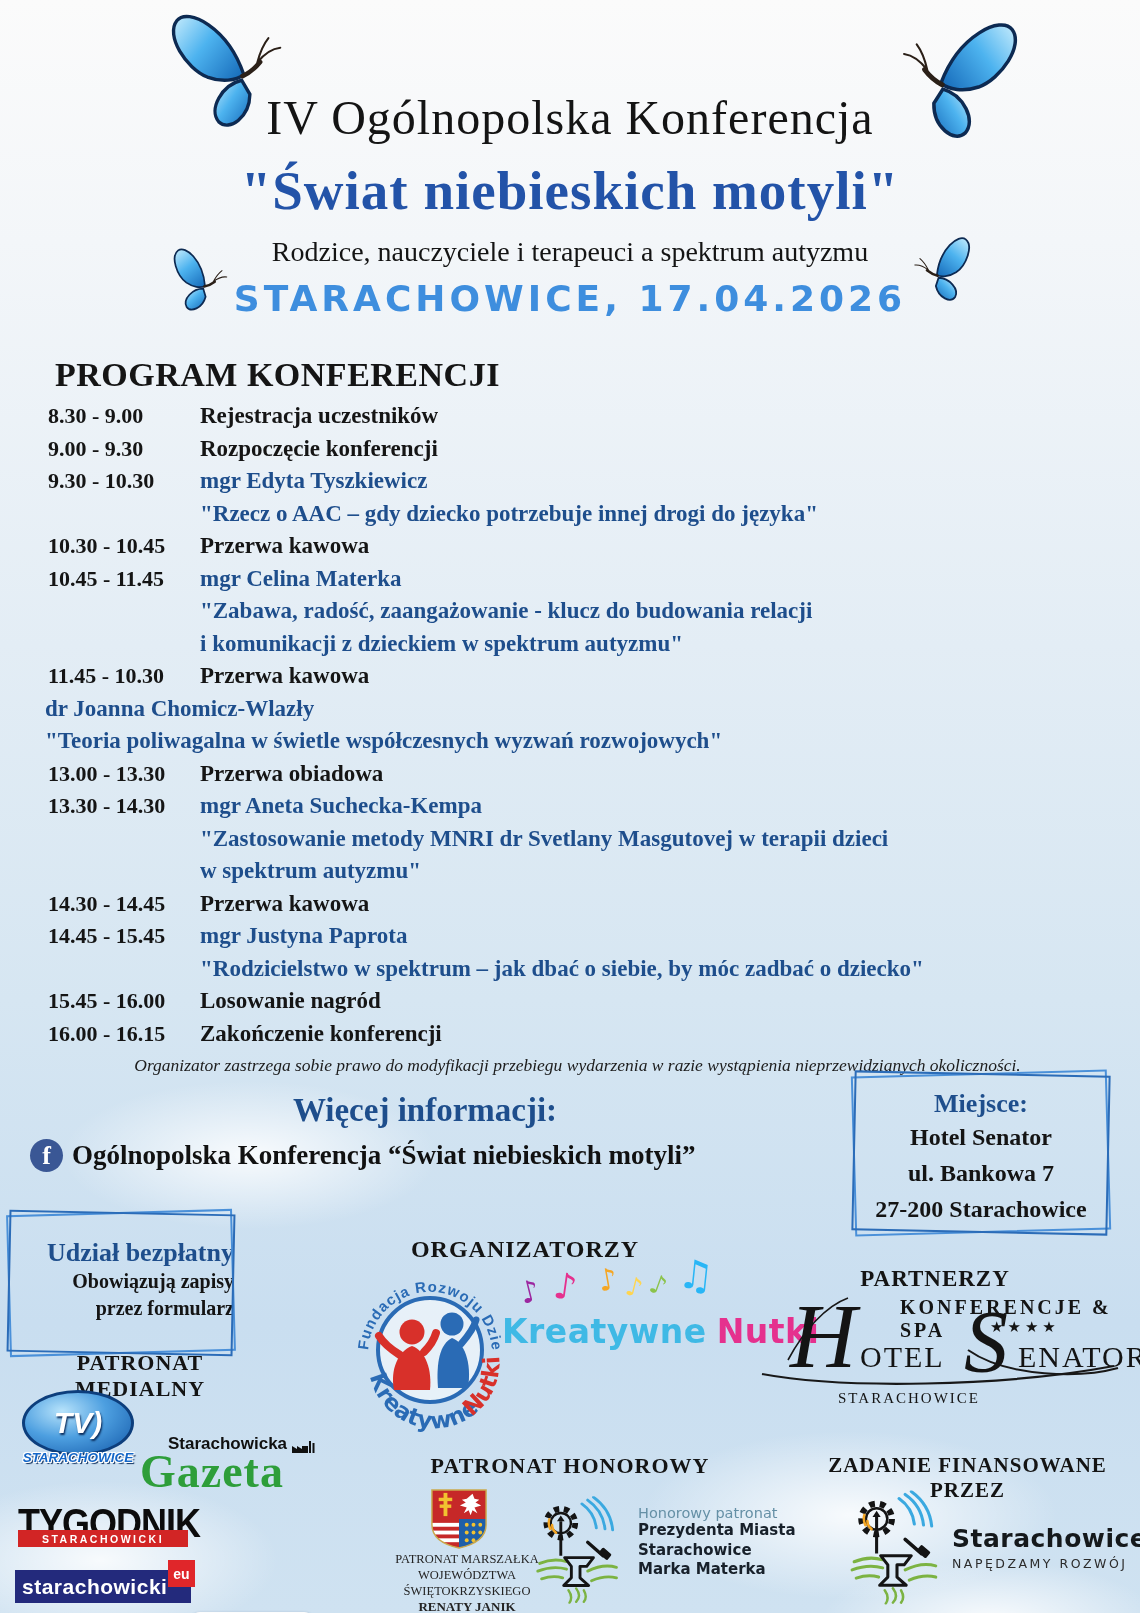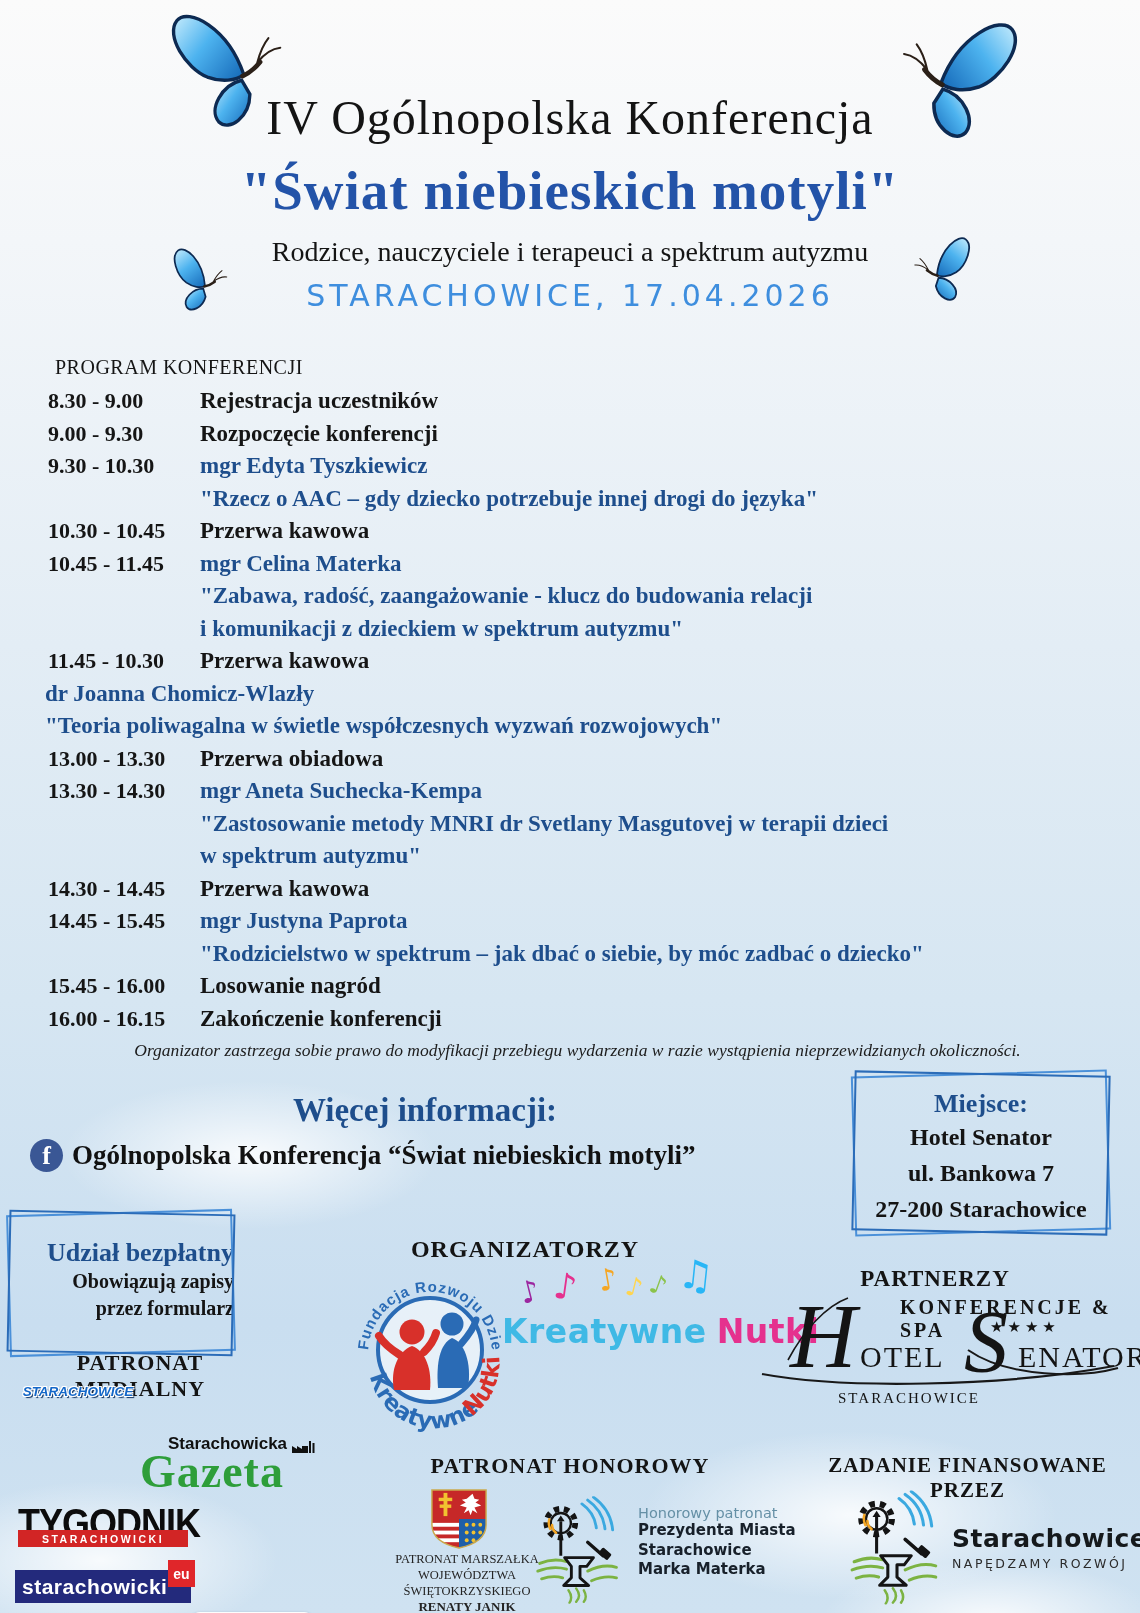--- a/index.html
+++ b/index.html
@@ -7,26 +7,26 @@
     position:relative;width:1140px;height:1613px;margin:0 auto;overflow:hidden;
     background:linear-gradient(180deg,#fbfbfb 0%,#f3f6f9 15%,#e3edf5 40%,#d6e6f2 62%,#c9def0 82%,#cfe2f1 100%);
     font-family:"Liberation Serif",serif;color:#151515;
   }
   .cloud{position:absolute;border-radius:50%;background:radial-gradient(ellipse at center,rgba(255,255,255,.85) 0%,rgba(255,255,255,0) 70%);pointer-events:none;}
   
   .hdr{position:absolute;left:0;top:90px;width:100%;text-align:center;}
   .hdr-title{font-size:48px;color:#141414;letter-spacing:1px;}
   .hdr-sub{font-size:55px;font-weight:bold;color:#2353a8;margin-top:14px;letter-spacing:1px;}
   .hdr-tag{font-size:28px;color:#141414;margin-top:14px;}
-  .hdr-date{font-family:"DejaVu Sans",sans-serif;font-weight:normal;font-size:30px;color:#3e8ede;margin-top:10px;letter-spacing:4px;}
+  .hdr-date{font-family:"DejaVu Sans",sans-serif;font-weight:bold;font-size:36px;color:#3e8ede;margin-top:10px;letter-spacing:4px;}
   
   .bf{position:absolute;}
   
   .program{position:absolute;left:45px;top:356px;width:1065px;}
-  .prog-head{font-size:20px;font-weight:normal;letter-spacing:.5px;margin:0 0 6px 10px;}
+  .prog-head{font-size:34px;font-weight:bold;letter-spacing:.5px;margin:0 0 6px 10px;}
   .prog-row{display:flex;}
   .prog-time{width:152px;font-size:22px;font-weight:bold;line-height:32.5px;padding-left:3px;white-space:nowrap;}
   .prog-body{flex:1;}
   .prog-line{font-size:23px;font-weight:bold;line-height:32.5px;}
   .prog-line.plain{color:#151515;}
   .prog-line.speaker,.prog-line.talk{color:#1e4e8c;}
   .disclaimer{font-size:17.5px;font-style:italic;text-align:center;margin-top:5px;color:#1c1c1c;}
   
   .moreinfo{position:absolute;left:30px;top:1092px;width:790px;}
   .moreinfo-head{text-align:center;font-size:33px;font-weight:bold;color:#1e4e8c;}
@@ -332,20 +332,23 @@
     <div class="h">H</div>
     <div class="otel">OTEL</div>
     <div class="s">S</div>
     <div class="enator">ENATOR</div>
     <div class="city">STARACHOWICE</div>
   </div>
 
   <div class="sec-head" style="left:25px;top:1350px;width:230px;font-size:22px;">PATRONAT MEDIALNY</div>
 
   <div class="tvlogo">
+    <div class="tv-oval">
+        <span>TV)</span>
+      </div>
     <div class="tv-city">STARACHOWICE</div>
   </div>
 
   <div class="gazeta">
     <div class="gaz-top">
       <span>Starachowicka</span>
       <svg width="26" height="16" viewBox="0 0 26 16" style="margin-left:4px;">
         <path d="M1,15 V8 l5,3 V8 l5,3 V8 h6 v7 z M18,15 V3 h2 v12 z M21.5,15 V5 h2 v10 z" fill="#111"></path>
       </svg>
     </div>

